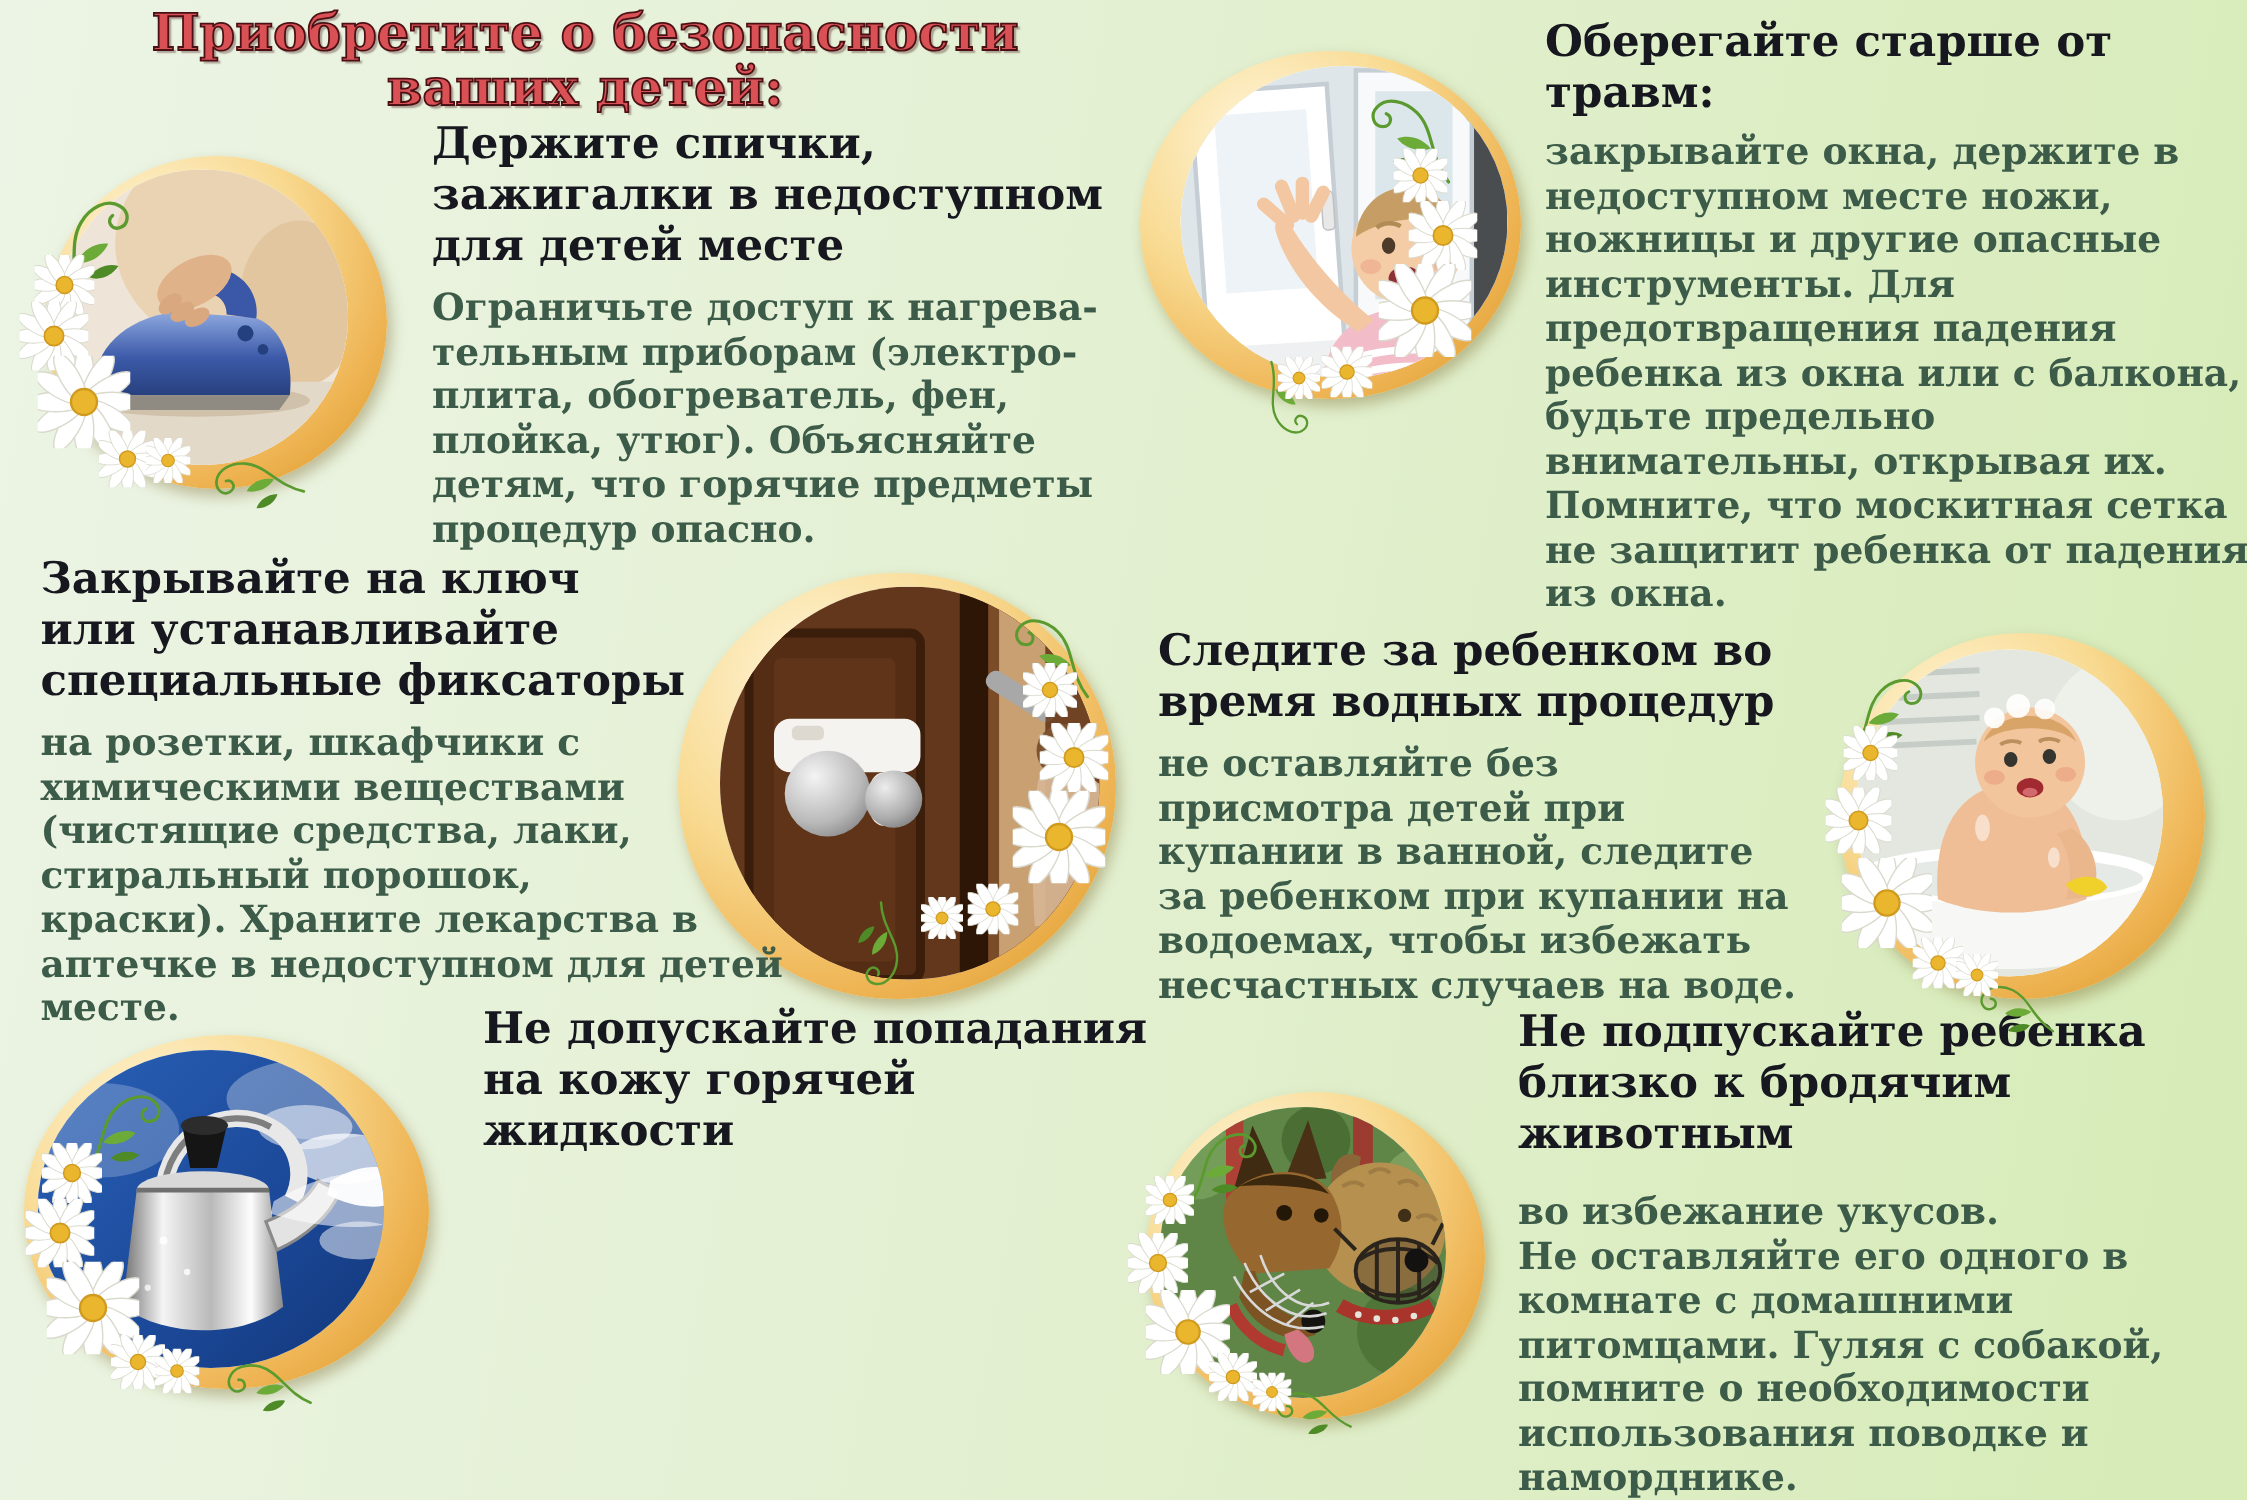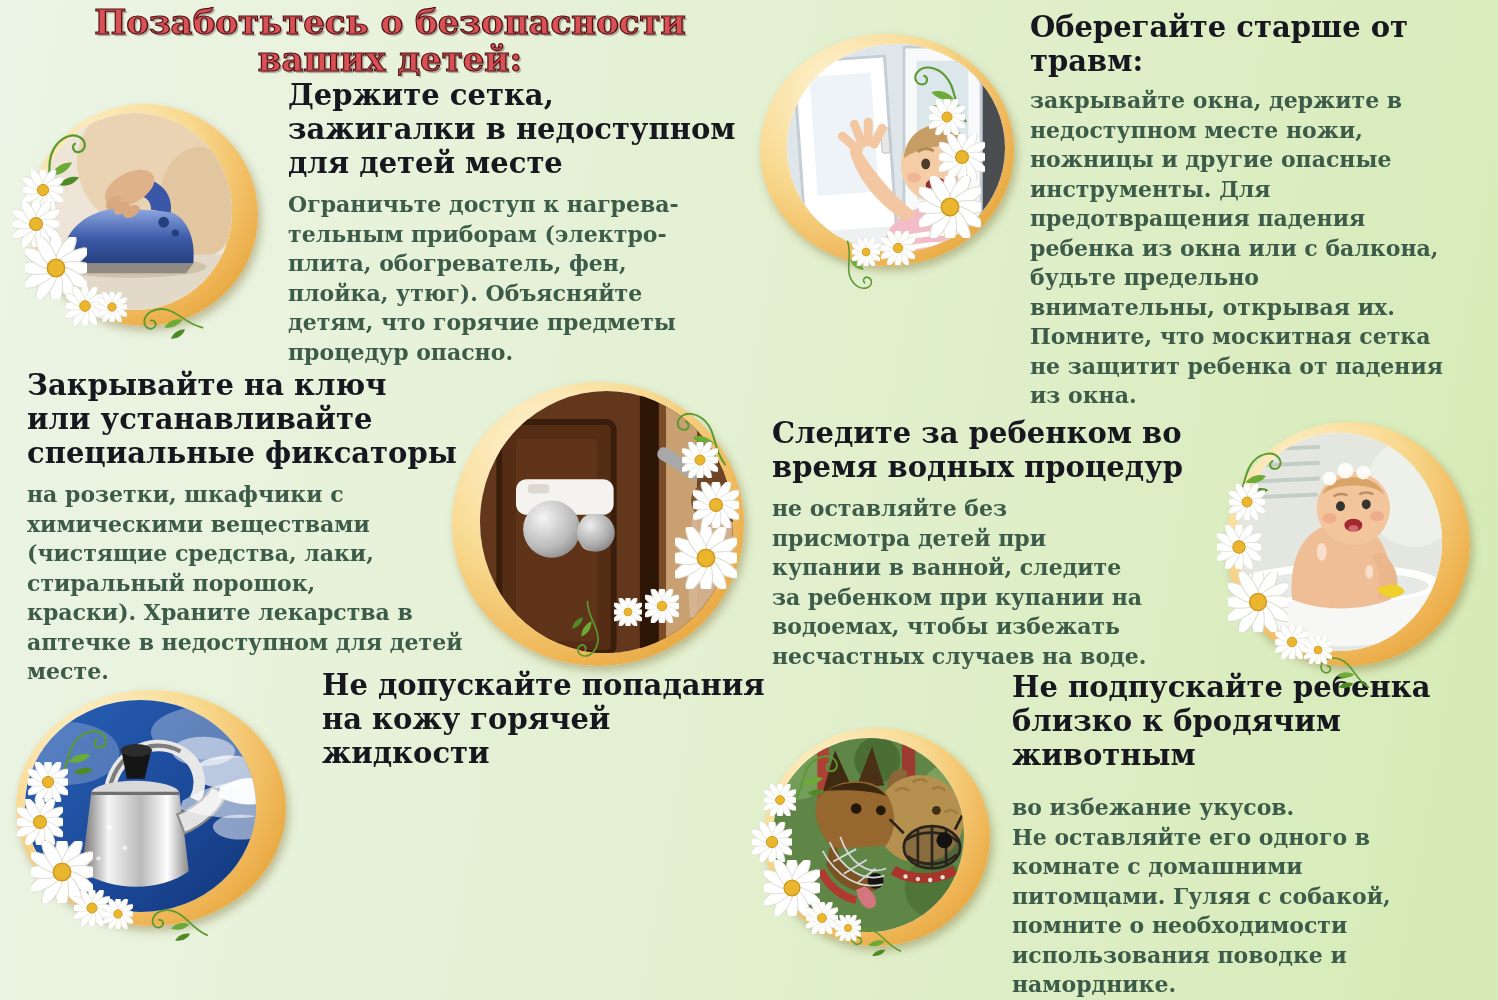--- a/index.html
+++ b/index.html
@@ -17,21 +17,21 @@
     -webkit-text-stroke:1.2px #4a1013;
     text-shadow:2px 2px 1px rgba(60,12,14,0.35);
     white-space:pre;
   }
   .sec-h{
     position:absolute;margin:0;font-weight:bold;
     font-size:29px;line-height:34px;color:#17171f;white-space:pre;
   }
   .sec-b{
     position:absolute;margin:0;font-weight:bold;
-    font-size:22px;line-height:29.5px;color:#3d5b49;white-space:pre;
+    font-size:25px;line-height:29.5px;color:#3d5b49;white-space:pre;
   }
   .ring{
     position:absolute;border-radius:50%;margin:0;
     background:radial-gradient(circle at 32% 26%,#fff6da 0%,#f8d98f 42%,#eeb352 72%,#d5921f 100%);
     box-shadow:3px 5px 9px rgba(110,85,20,0.35);
   }
   .photo{
     position:absolute;border-radius:50%;overflow:hidden;background:#ffffff;
   }
   .photo svg{width:100%;height:100%;display:block;}
@@ -62,21 +62,21 @@
     <symbol id="flourish-sym" viewBox="0 0 100 100">
       <path d="M8,96 C28,70 22,44 40,26 C52,14 70,10 80,20 C88,28 84,40 74,40 C66,40 64,30 71,27" fill="none" stroke="#5a9a2e" stroke-width="3.2" stroke-linecap="round"></path>
       <path d="M26,62 C36,50 50,48 60,52 C52,62 38,66 26,62 Z" fill="#6cab38"></path>
       <path d="M34,78 C44,70 56,70 64,75 C55,83 42,84 34,78 Z" fill="#4e8a26"></path>
     </symbol>
   </defs>
 </svg>
 
 <main class="poster">
 
-  <h1 class="title">Позаботьтесь о безопасности
+  <h1 class="title">Приобретите о безопасности
 ваших детей:</h1>
 
   <figure class="ring" style="left:30px;top:104px;width:228px;height:222px;">
     <div class="photo" style="left:8px;top:9px;right:26px;bottom:16px;">
       <svg viewBox="0 0 220 220" preserveAspectRatio="xMidYMid slice">
         <defs>
           <linearGradient id="g-iron" x1="0" y1="0" x2="0" y2="1">
             <stop offset="0" stop-color="#8fa9e0"></stop>
               <stop offset="0.55" stop-color="#3c5aa8"></stop>
               <stop offset="1" stop-color="#27407e"></stop>
@@ -92,21 +92,21 @@
         <circle cx="142" cy="122" r="6" fill="#24407e"></circle>
         <circle cx="155" cy="134" r="4" fill="#24407e"></circle>
         <path d="M30,168 L175,168 L167,179 L40,179 Z" fill="#8f8b82"></path>
         <ellipse cx="104" cy="84" rx="30" ry="17" fill="#e0b28a" transform="rotate(-28 104 84)"></ellipse>
         <ellipse cx="86" cy="100" rx="10" ry="6" fill="#d9a87e" transform="rotate(-40 86 100)"></ellipse>
         <ellipse cx="95" cy="106" rx="10" ry="6" fill="#d9a87e" transform="rotate(-35 95 106)"></ellipse>
         <ellipse cx="106" cy="110" rx="10" ry="6" fill="#d9a87e" transform="rotate(-30 106 110)"></ellipse>
       </svg>
     </div>
   </figure>
-  <h2 class="sec-h" style="left:288px;top:78px;width:440px;">Держите сетка,
+  <h2 class="sec-h" style="left:288px;top:78px;width:440px;">Держите спички,
 зажигалки в недоступном
 для детей месте</h2>
   <p class="sec-b" style="left:288px;top:190px;width:450px;">Ограничьте доступ к нагрева-
 тельным приборам (электро-
 плита, обогреватель, фен,
 плойка, утюг). Объясняйте
 детям, что горячие предметы
 процедур опасно.</p>
 
   <figure class="ring" style="left:452px;top:382px;width:292px;height:284px;">

